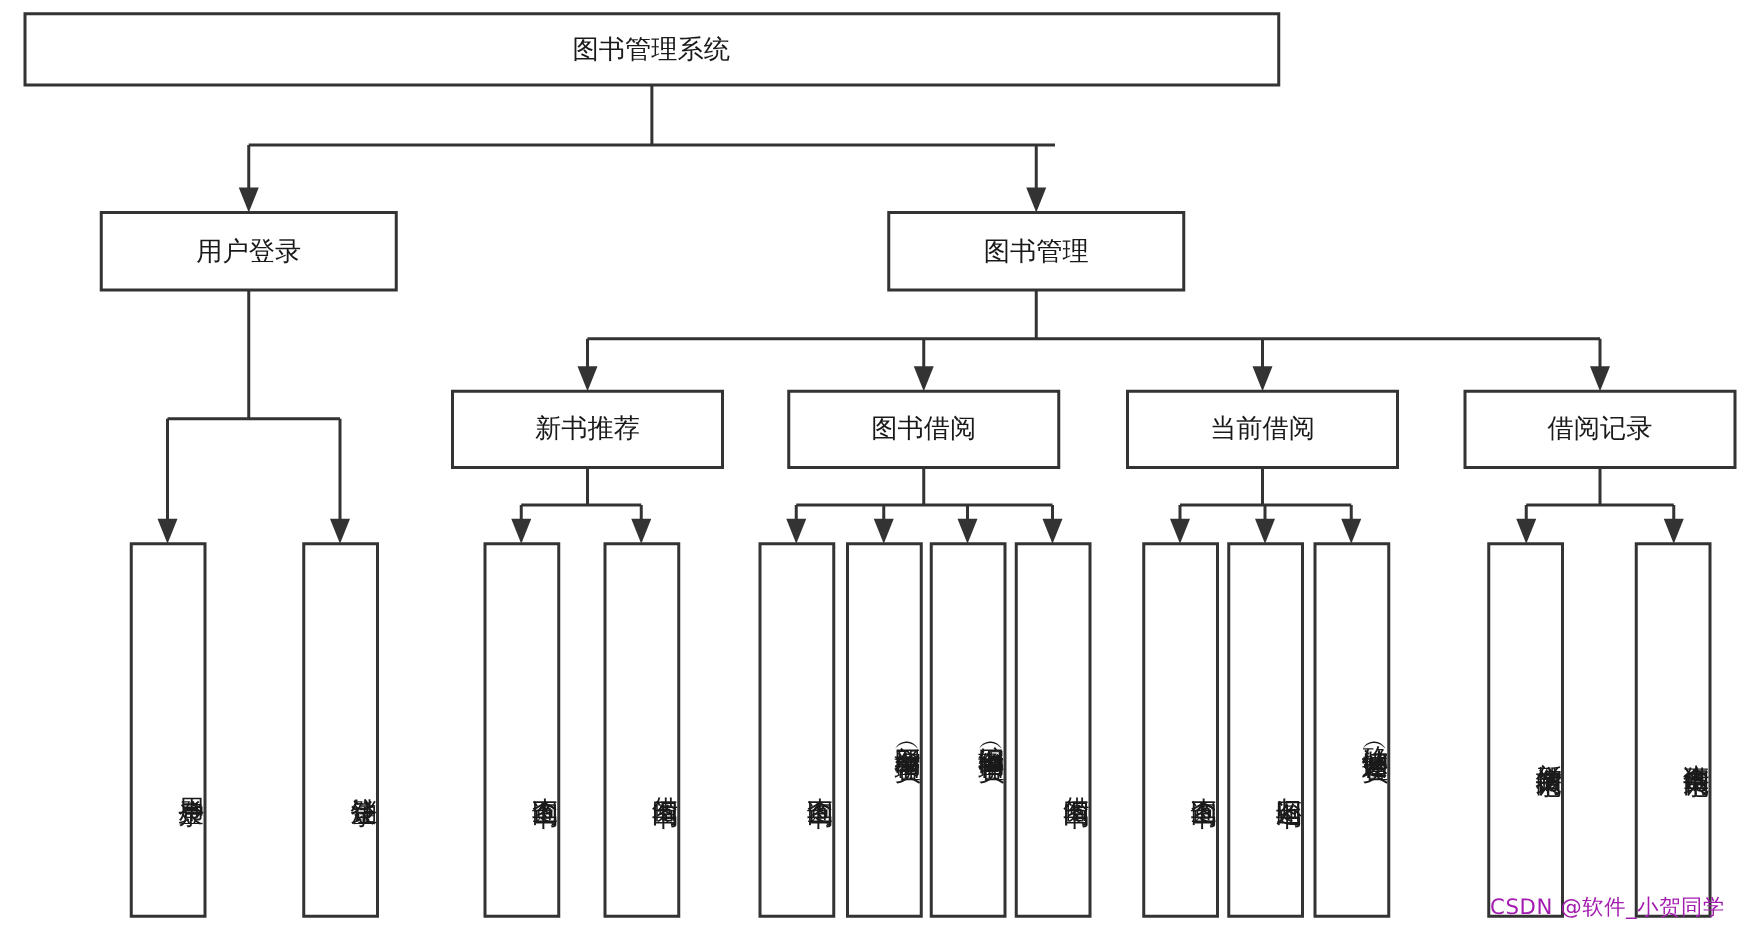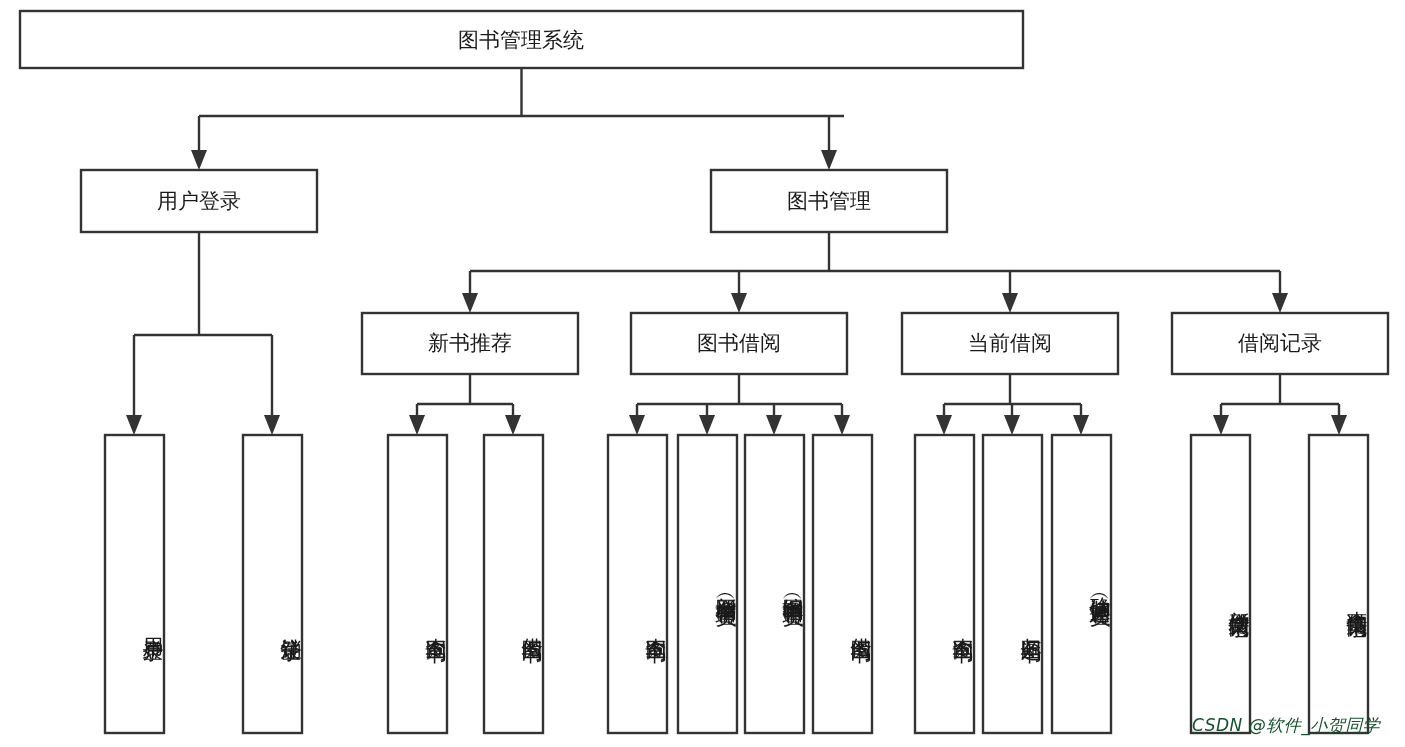--- a/index.html
+++ b/index.html
@@ -49,24 +49,23 @@
     font-family: "DejaVu Sans", "Liberation Sans", sans-serif;
     font-size: 21px;
     fill: #1a1a1a;
     text-anchor: middle;
     dominant-baseline: middle;
   }
   .watermark-text {
     position: absolute;
     font-family: "DejaVu Sans", "Liberation Sans", sans-serif;
     font-size: 17px;
-    color: #14532d;
+    color: #a21caf;
     white-space: nowrap;
     letter-spacing: 0.5px;
-    font-style: italic;
   }
   .vlabel {
     position: absolute;
     box-sizing: border-box;
     display: flex;
     align-items: flex-start;
     justify-content: center;
     font-family: "DejaVu Sans", "Liberation Sans", sans-serif;
     font-size: 21px;
     color: #1a1a1a;

